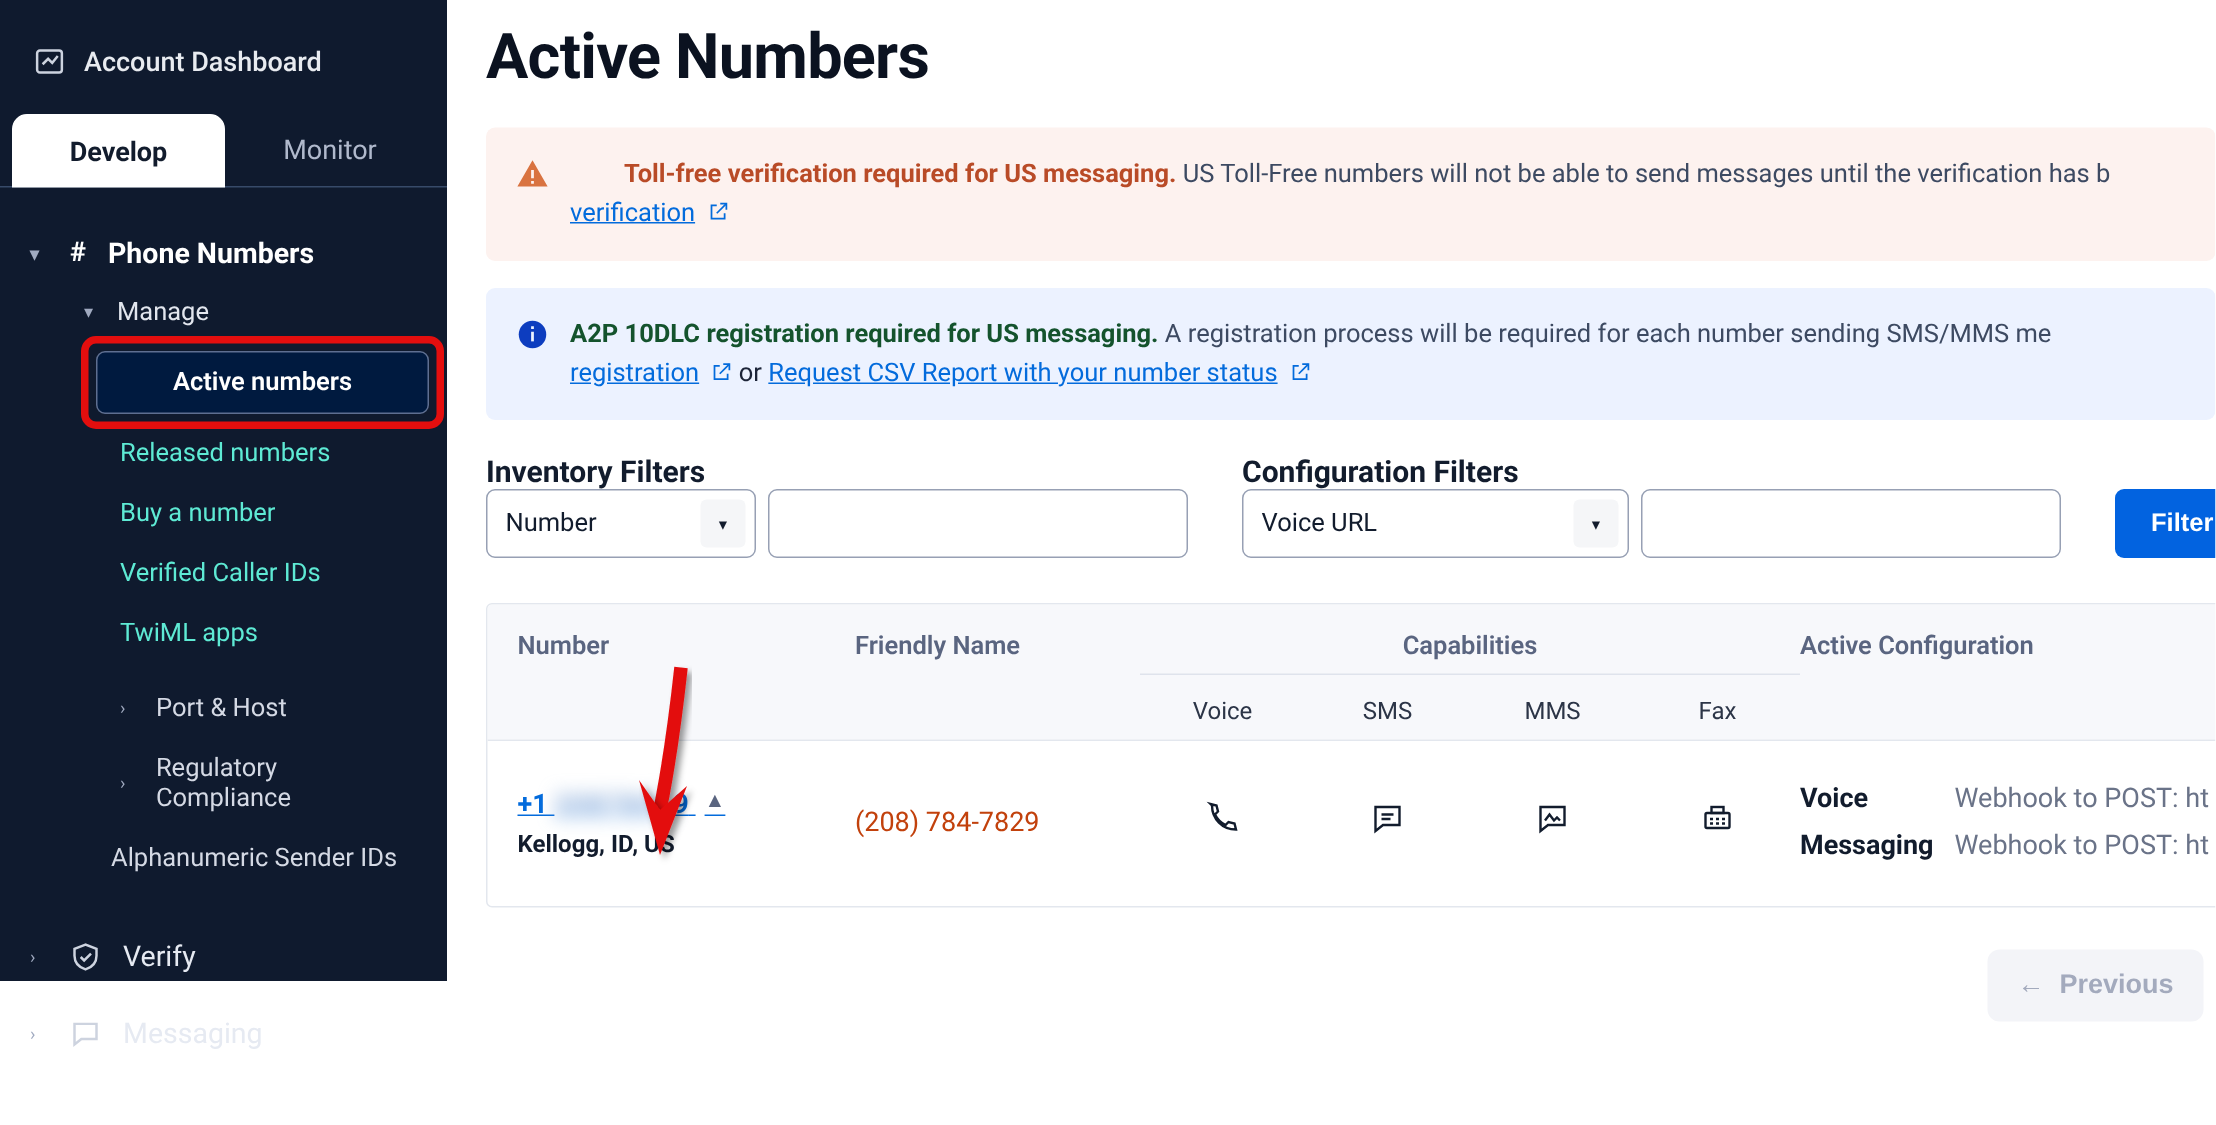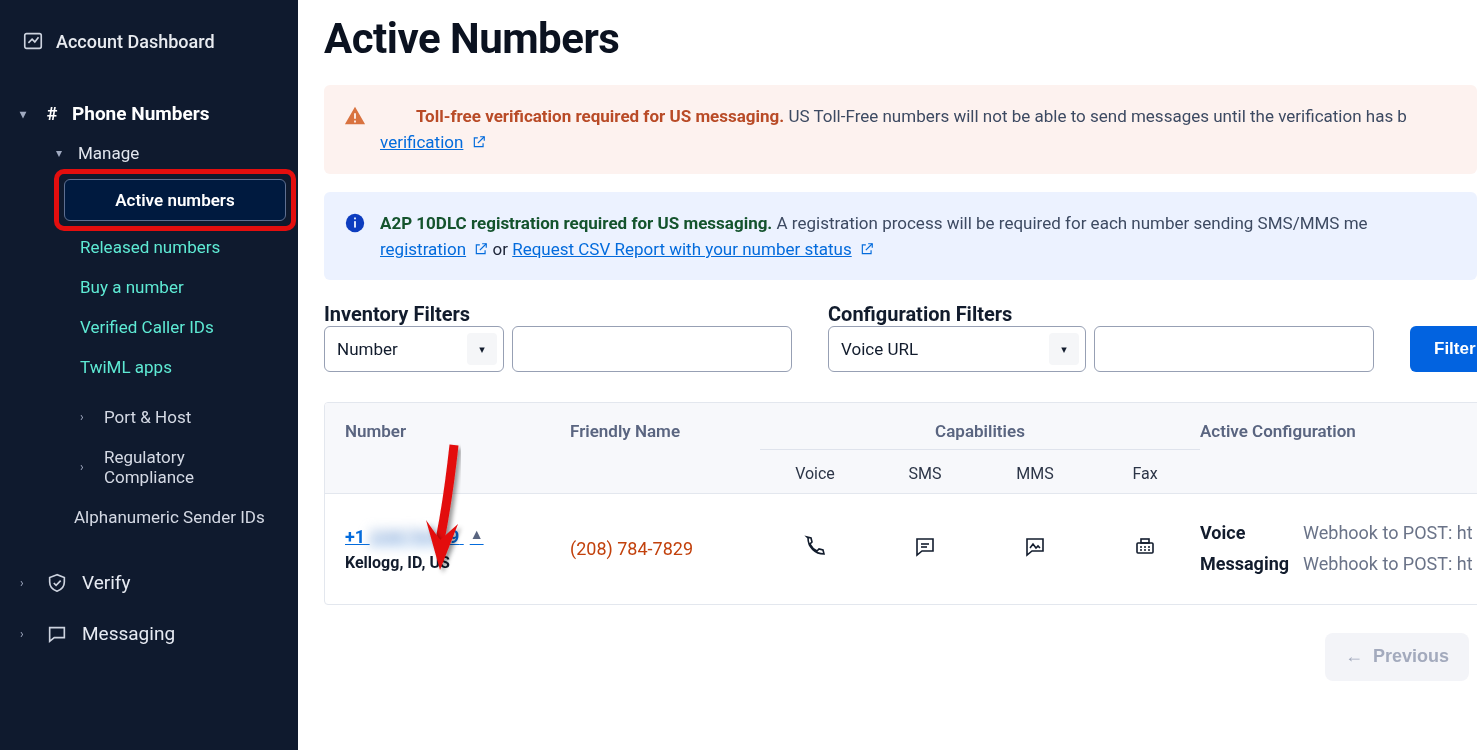--- a/index.html
+++ b/index.html
@@ -1,19 +1,19 @@
 <!DOCTYPE html>
 <html><head>
 <meta charset="utf-8">
 <style>
   * { box-sizing: border-box; margin: 0; padding: 0; }
   body { font-family: -apple-system, BlinkMacSystemFont, "Segoe UI", Roboto, "Helvetica Neue", Arial, sans-serif; background: #fff; color: #121c2d; width: 1477px; height: 750px; overflow: hidden; position: relative; }
 
   
-  .sidebar { width: 298px; height: 750px; background: #0f1a2e; color: #cdd3df; position: absolute; left: 0; top: 0; padding-top: 18px; }
+  .sidebar { width: 298px; height: 654px; background: #0f1a2e; color: #cdd3df; position: absolute; left: 0; top: 0; padding-top: 18px; }
   .account-dash { display: flex; align-items: center; gap: 12px; padding: 12px 22px 18px 22px; font-size: 18px; color: #e8ebf0; font-weight: 500; }
   .tabs-row { display: flex; border-bottom: 1px solid #374a69; padding: 0 8px; margin-top: 6px; }
   .tab { flex: 1; text-align: center; padding: 14px 0 12px 0; font-size: 18px; color: #b0b9cc; cursor: pointer; }
   .tab.active { background: #fff; color: #121c2d; font-weight: 700; border-top-left-radius: 10px; border-top-right-radius: 10px; border: 1px solid #fff; margin-bottom: -1px; }
 
   .nav { padding-top: 24px; }
   .nav-group { display: flex; align-items: center; gap: 10px; padding: 8px 20px; font-size: 19px; font-weight: 700; color: #fff; cursor: pointer; }
   .hash-icon { width: 20px; text-align: center; font-size: 18px; }
   .chevron { font-size: 12px; color: #a0aac0; width: 12px; }
 
@@ -88,20 +88,24 @@
 
 <div class="sidebar">
   <div class="account-dash">
     <svg class="icon-sm" viewBox="0 0 24 24" fill="none" stroke="#cdd3df" stroke-width="1.8">
         <rect x="3" y="4" width="18" height="16" rx="2"></rect>
         <polyline points="7 14 11 10 14 13 18 8"></polyline>
       </svg>
     <span>Account Dashboard</span>
   </div>
 
+  <div class="tabs-row">
+    <div class="tab active"><span>Develop</span></div>
+    <div class="tab"><span>Monitor</span></div>
+  </div>
 
   <div class="nav">
     <div class="nav-group">
       <span class="chevron">▾</span>
       <span class="hash-icon">#</span>
       <span>Phone Numbers</span>
     </div>
 
     <div class="nav-sub level2">
       <span class="chevron">▾</span>

